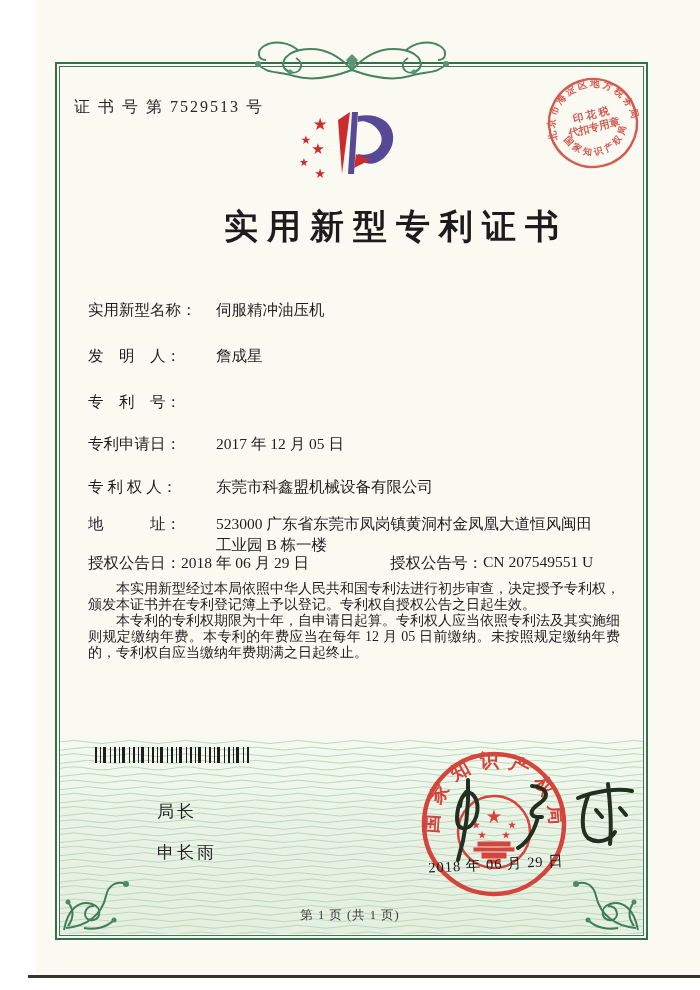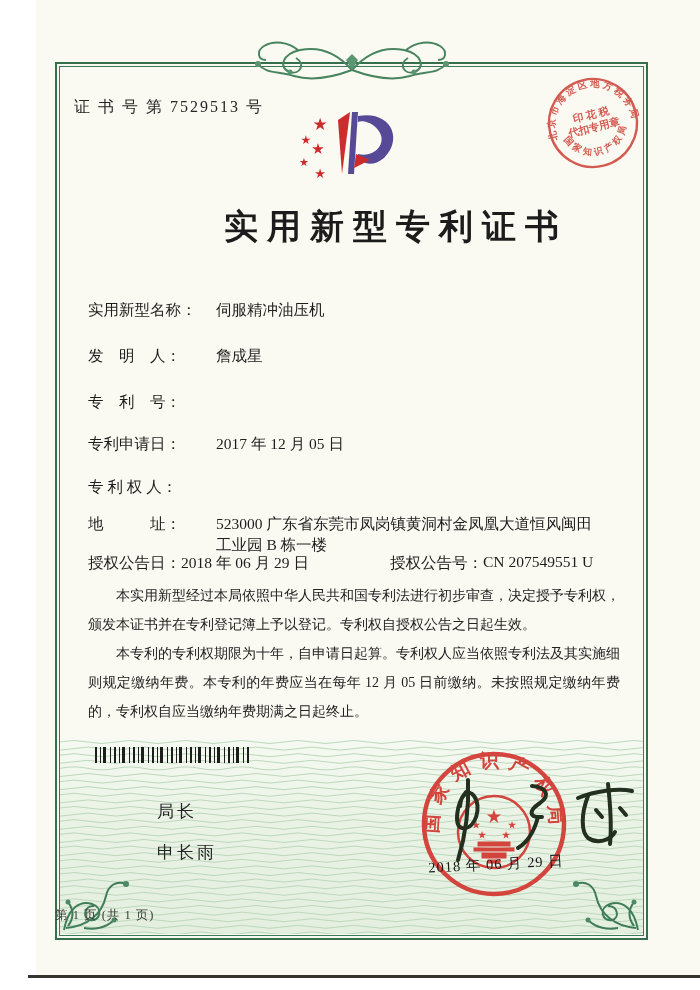--- a/index.html
+++ b/index.html
@@ -24,40 +24,40 @@
   .title{position:absolute;left:55px;top:204px;width:590px;text-align:center;
     font-size:34px;font-weight:700;color:#1c1c1c;letter-spacing:9px;z-index:3;margin-left:46px;}
   .fields{position:absolute;left:88px;top:294px;width:540px;z-index:3;
     font-size:15.5px;color:#1d1d1d;}
   .frow{position:absolute;left:0;display:flex;}
   .flabel{width:128px;flex:0 0 128px;}
   .fvalue{white-space:pre-line;}
   .grant-left{position:absolute;left:88px;top:553px;font-size:15.5px;color:#1d1d1d;z-index:3;display:flex;align-items:flex-end;}
   .grant-right{position:absolute;left:390px;top:553px;font-size:15.5px;color:#1d1d1d;z-index:3;display:flex;}
   .body-text{position:absolute;left:88px;top:581px;width:532px;z-index:3;
-    font-size:14px;line-height:29px;color:#222;text-align:justify;}
+    font-size:14px;line-height:16px;color:#222;text-align:justify;}
   .body-text p{margin:0;text-indent:2em;}
   .barcode{position:absolute;left:95px;top:747px;width:157px;height:16px;z-index:3;
     background:repeating-linear-gradient(90deg,#1d1d1d 0 2px,transparent 2px 5px,
       #1d1d1d 5px 6px,transparent 6px 8px,#1d1d1d 8px 11px,transparent 11px 15px,
       #1d1d1d 15px 16px,transparent 16px 19px);}
   .signer{position:absolute;left:113px;top:800px;z-index:4;font-size:17px;color:#242424;letter-spacing:3px;margin-left:44px;}
   .signer div{margin-bottom:18px;}
   .signature{position:absolute;left:432px;top:772px;z-index:5;}
   .signature path{fill:none;stroke:#23301f;stroke-width:4;stroke-linecap:round;stroke-linejoin:round;}
   .seal{position:absolute;left:418px;top:748px;z-index:4;opacity:.92;}
   .seal .ring{fill:none;stroke:#d23730;stroke-width:4.5;}
   .seal text{fill:#d23730;font-weight:700;}
   .seal .emb{fill:#d23730;stroke:#d23730;}
   .seal-date{position:absolute;left:414px;top:855px;width:164px;text-align:center;z-index:6;
     font-size:14.5px;color:#191919;letter-spacing:1px;transform:rotate(-3deg);}
   .tax-stamp{position:absolute;left:543px;top:73px;z-index:3;opacity:.9;transform:rotate(-14deg);}
   .tax-stamp .ring{fill:none;stroke:#cf4a41;stroke-width:2.4;}
   .tax-stamp text{fill:#cf4a41;font-weight:700;}
-  .footer{position:absolute;left:55px;top:907px;width:590px;z-index:4;
+  .footer{position:absolute;left:55px;top:907px;width:590px;text-align:center;z-index:4;
     font-size:12.5px;color:#3a3a3a;letter-spacing:1px;}
   .ornament{position:absolute;left:242px;top:30px;z-index:3;}
   .ornament path{fill:none;stroke:#48855f;stroke-width:2;}
   .ornament .leaf{fill:#5b9571;stroke:none;}
   .flourish{position:absolute;z-index:3;}
   .flourish path{fill:none;stroke:#3f7d58;stroke-width:2;}
   .flourish .dot{fill:#4c8a64;stroke:none;}
   .fl-bl{left:58px;top:856px;}
   .fl-br{left:566px;top:856px;transform:scale(-1,1);}
 </style>
@@ -186,20 +186,21 @@
     </div>
     <div class="frow" style="top:98px" data-name="field-row-patent-no">
       <span class="flabel" data-name="field-label">专　利　号：</span>
     </div>
     <div class="frow" style="top:140px" data-name="field-row-filing-date">
       <span class="flabel" data-name="field-label">专利申请日：</span>
       <span class="fvalue" data-name="field-value">2017 年 12 月 05 日</span>
     </div>
     <div class="frow" style="top:183px" data-name="field-row-patentee">
       <span class="flabel" data-name="field-label">专 利 权 人：</span>
+      <span class="fvalue" data-name="field-value">东莞市科鑫盟机械设备有限公司</span>
     </div>
     <div class="frow" style="top:220px" data-name="field-row-address">
       <span class="flabel" data-name="field-label">地　　　址：</span>
       <span class="fvalue" style="width:400px" data-name="field-value">523000 广东省东莞市凤岗镇黄洞村金凤凰大道恒风闽田
 工业园 B 栋一楼</span>
     </div>
   </div>
 
   <div class="grant-left" data-name="grant-date-row">
     <span data-name="grant-date-label">授权公告日：</span>

